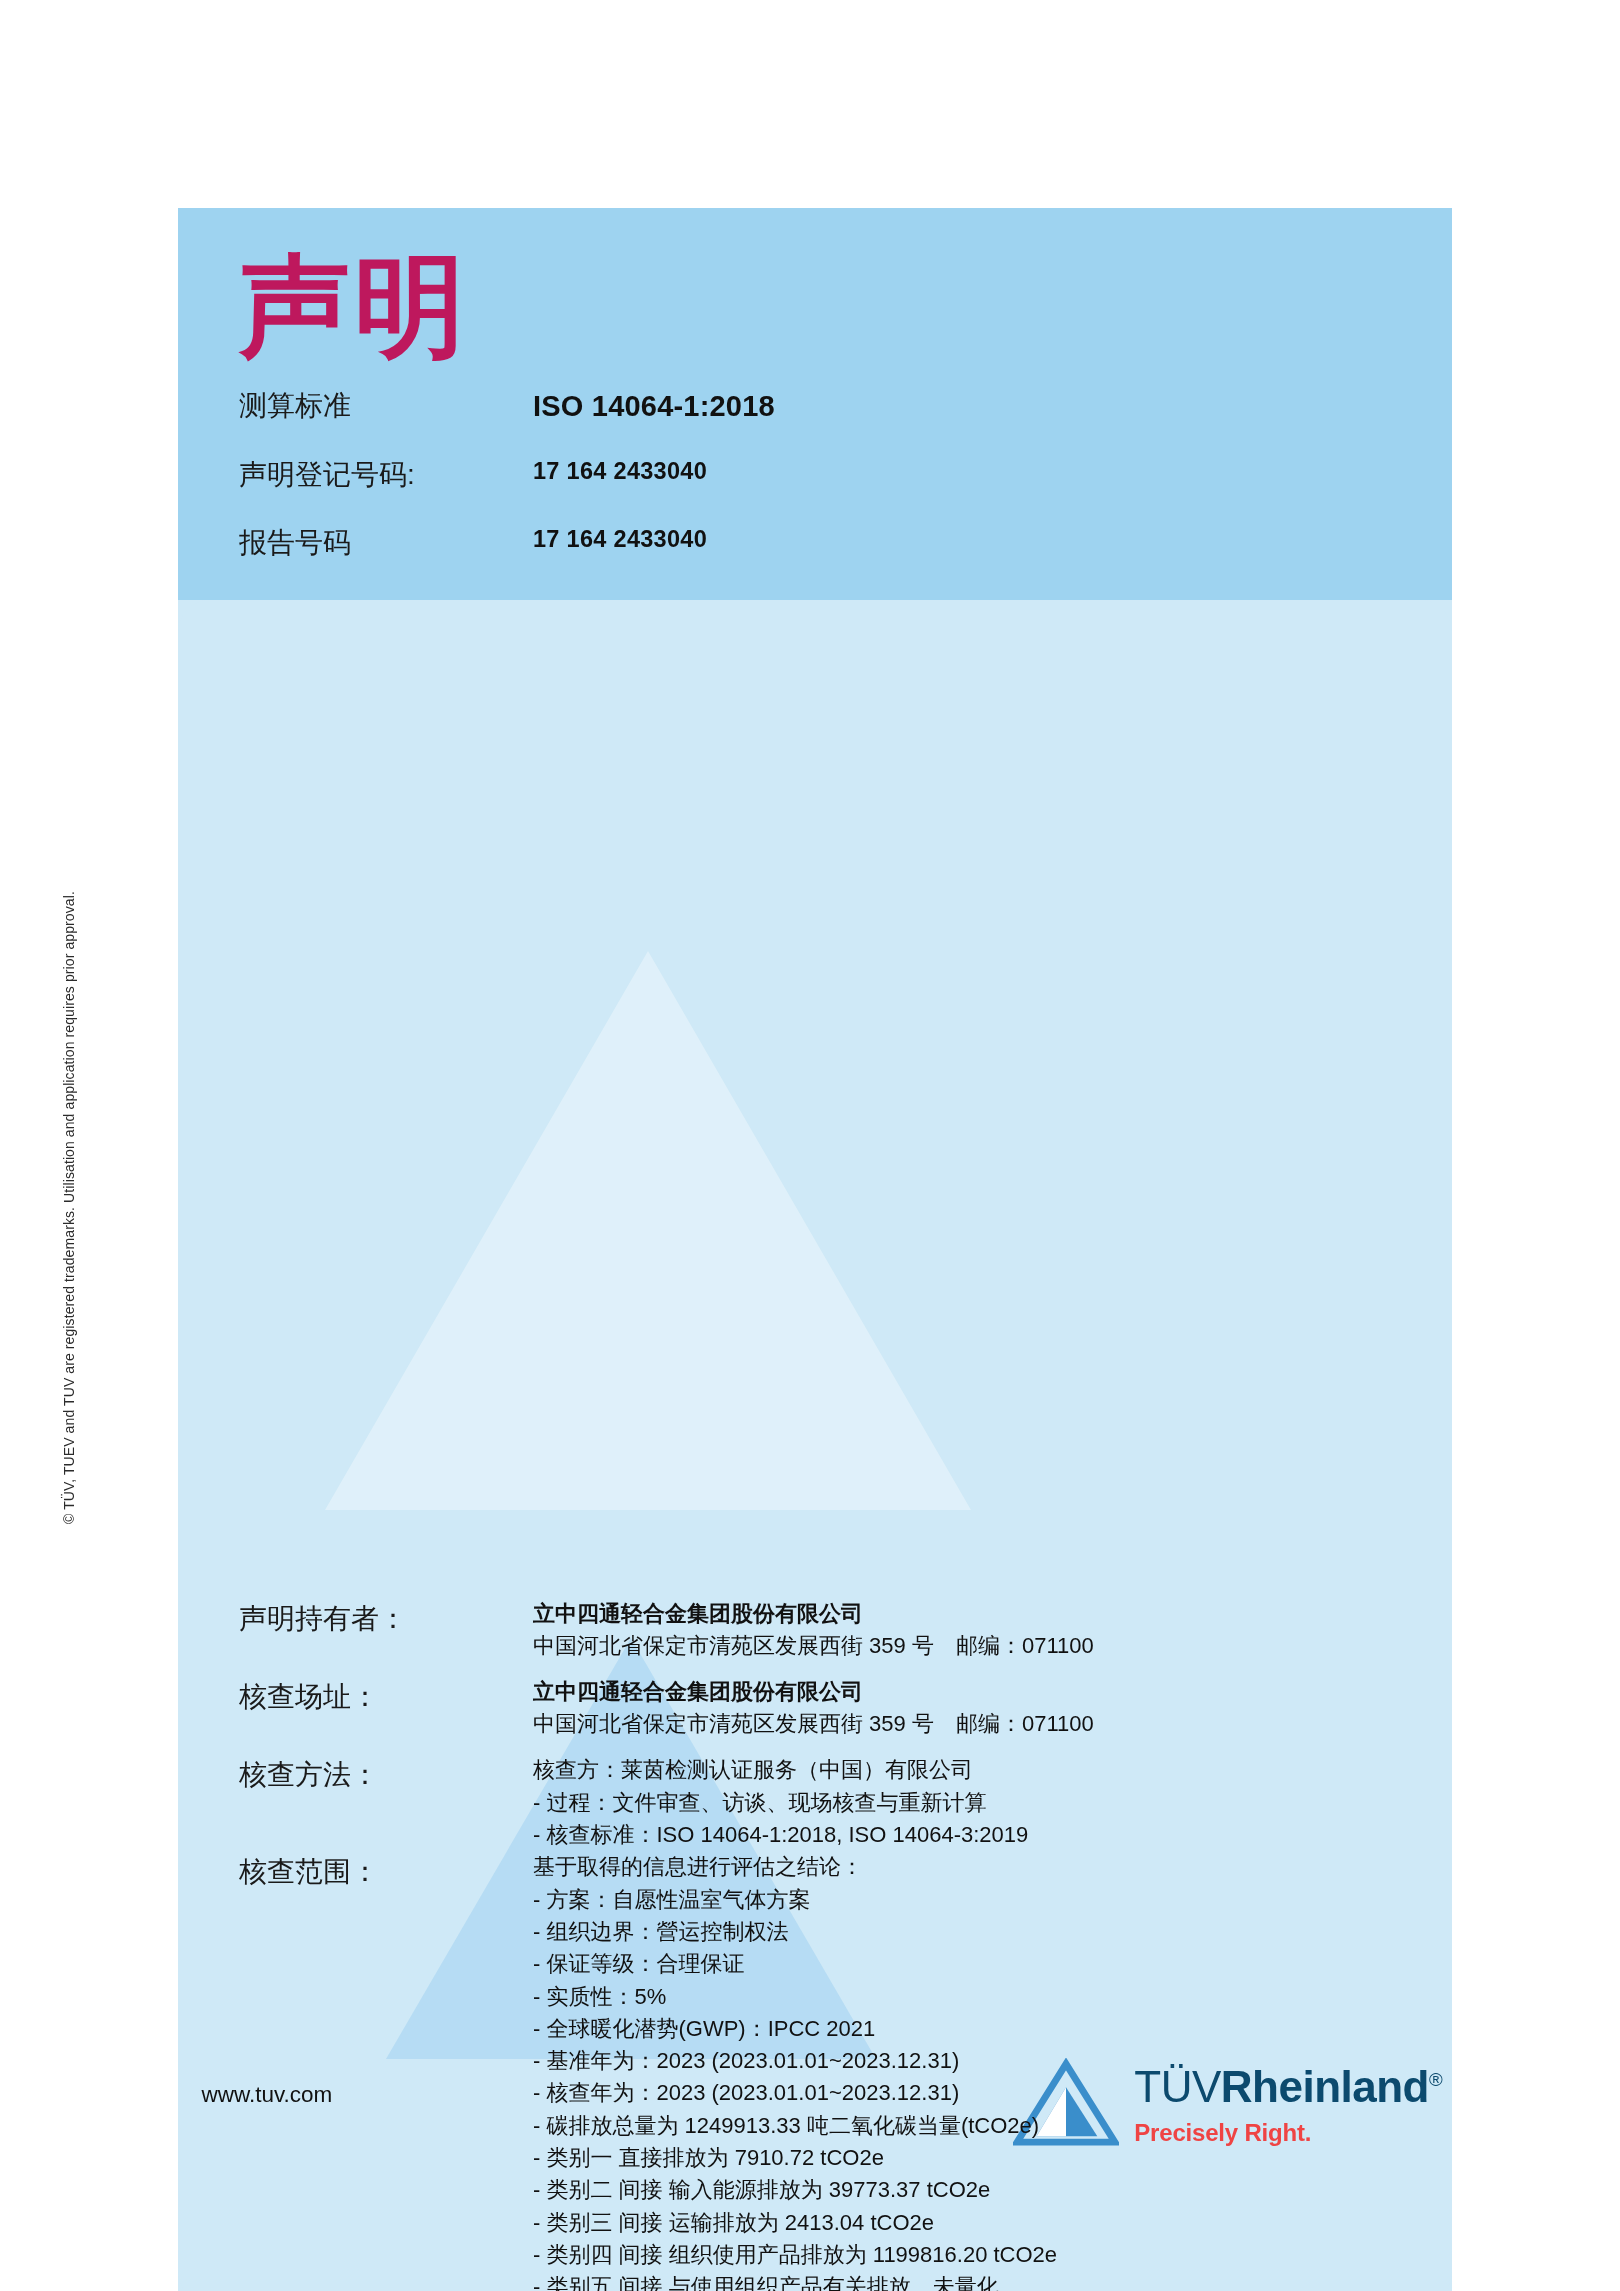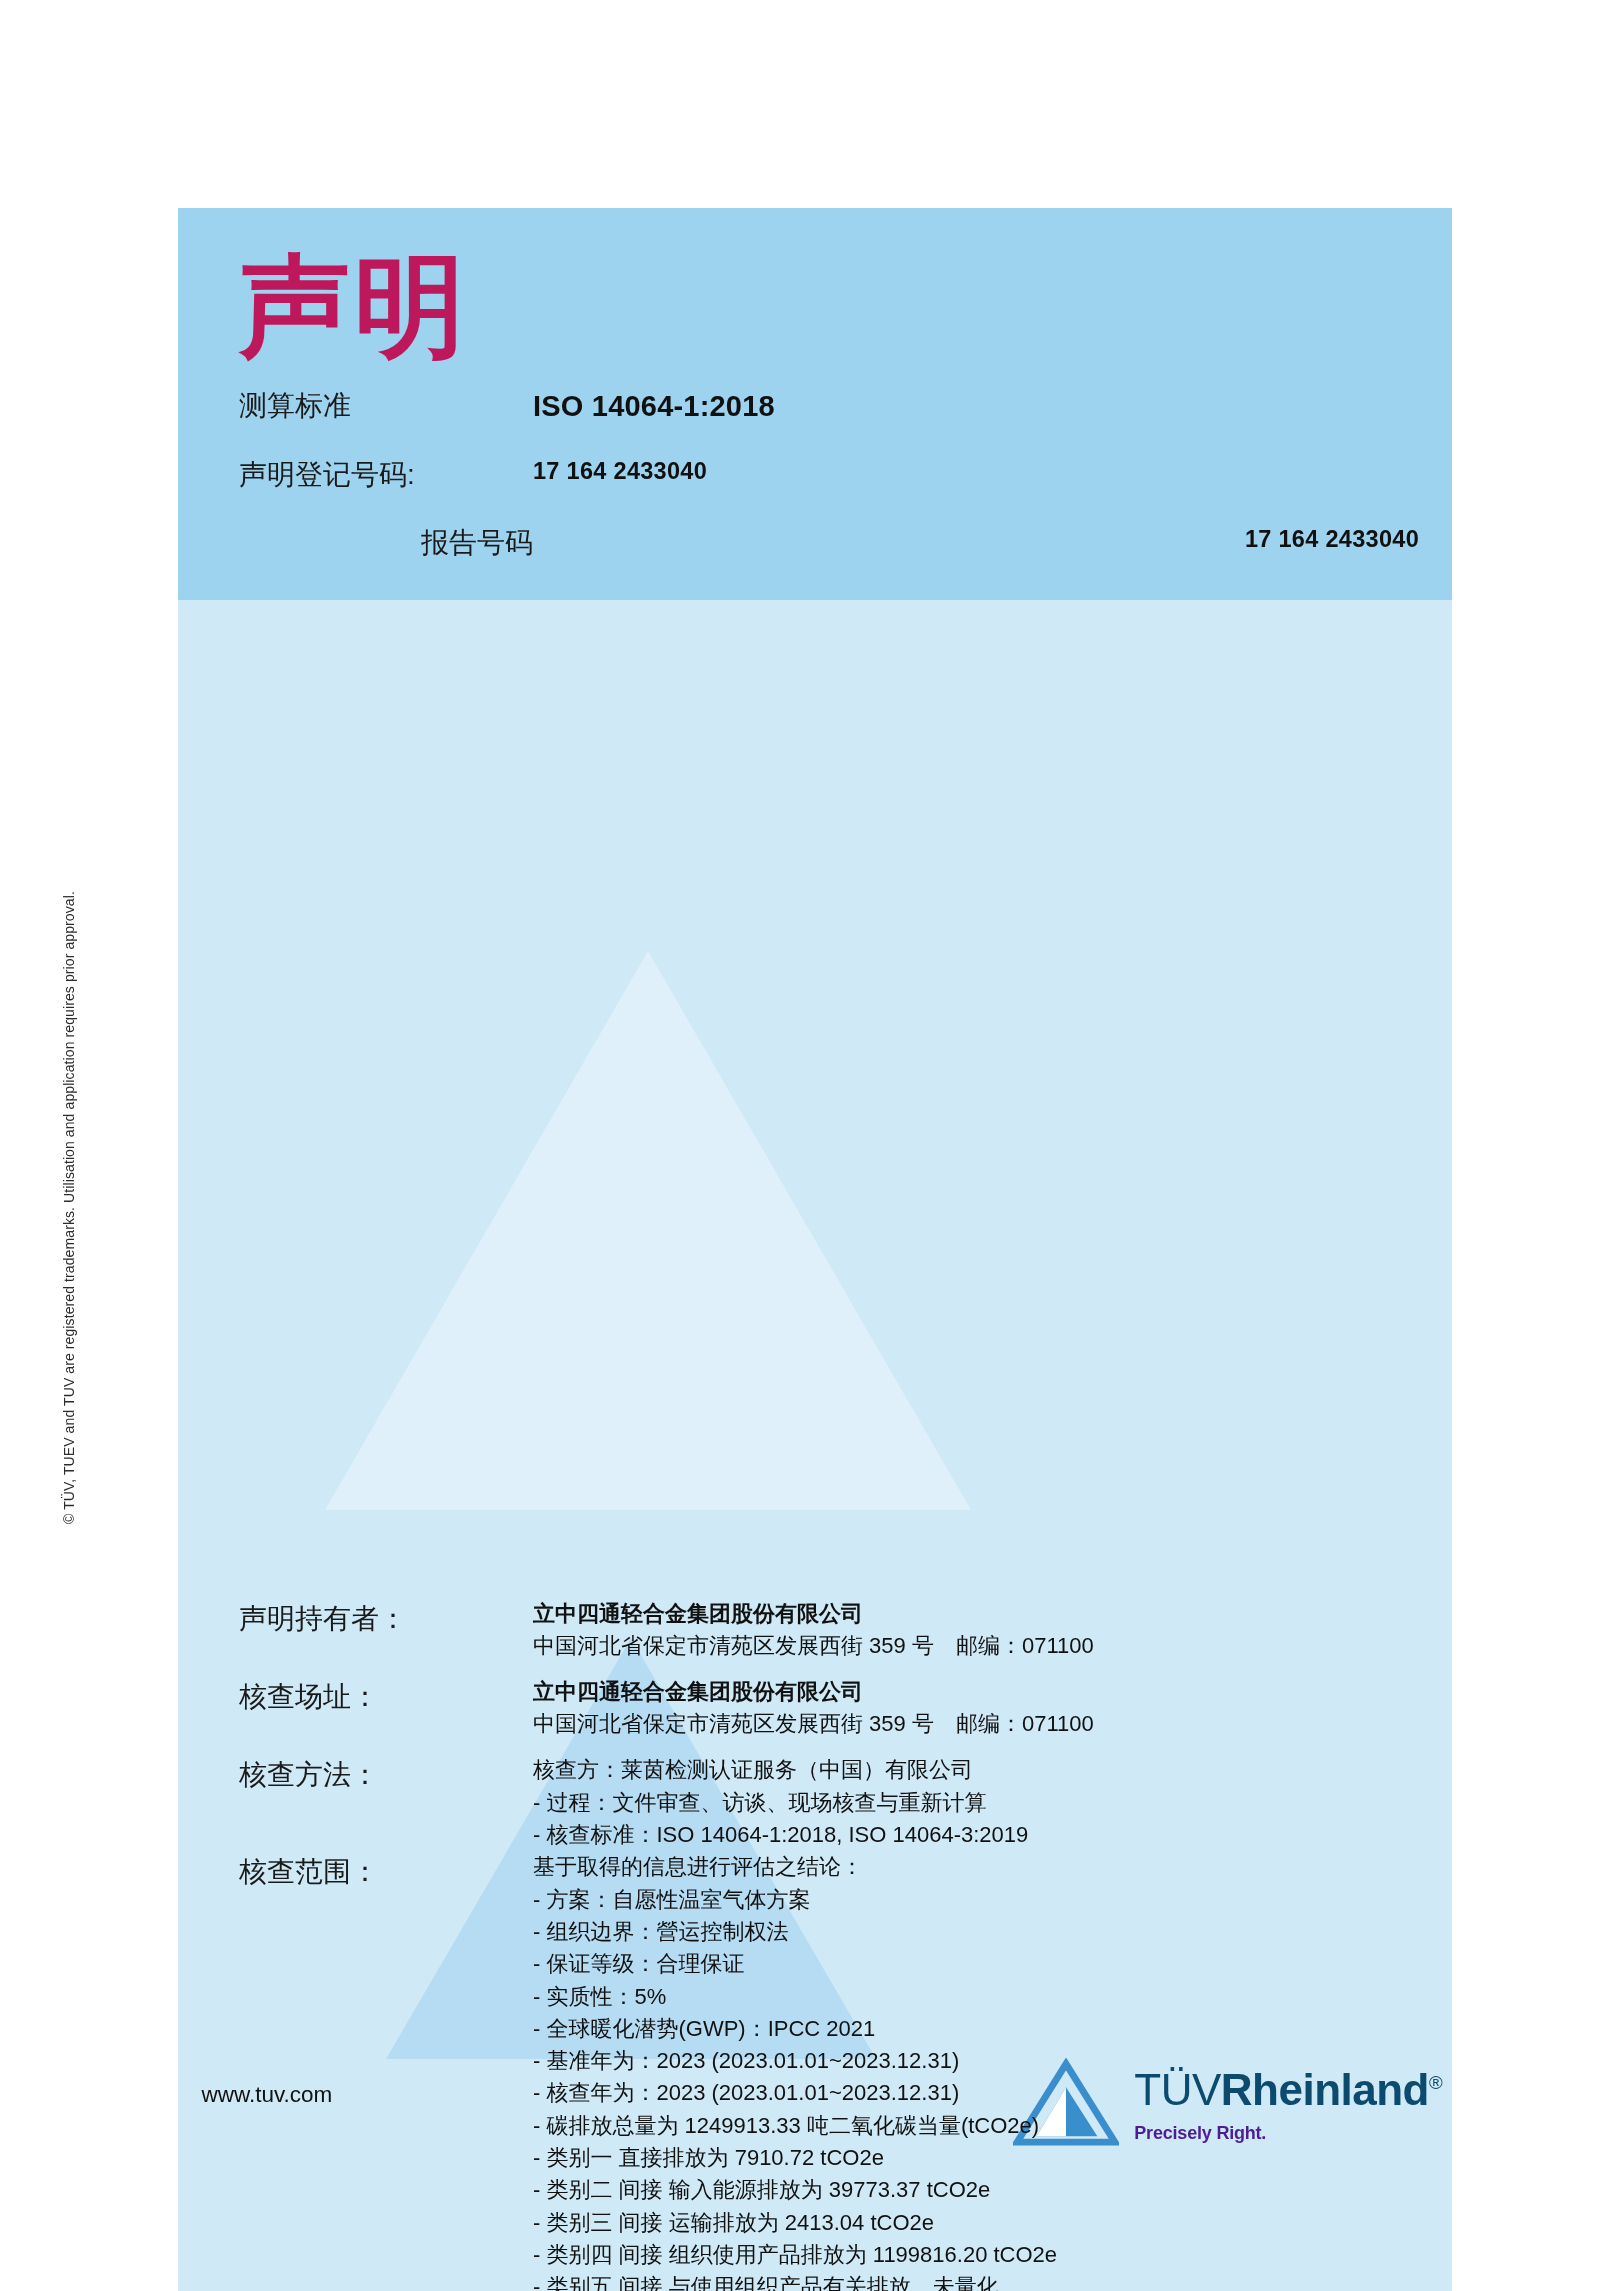--- a/index.html
+++ b/index.html
@@ -145,23 +145,23 @@
     letter-spacing:-0.5px;
     white-space:nowrap;
   }
   .logo-name b{font-weight:700;}
   .logo-reg{
     font-size:18.6px;
     vertical-align:super;
   }
   .logo-slogan{
     margin-top:11.8px;
-    font-size:18px;
-    font-weight:700;
-    color:#4c1d95;
+    font-size:24px;
+    font-weight:700;
+    color:#ef4444;
     letter-spacing:-0.2px;
   }
 </style>
 </head>
 <body>
 
 <div class="page">
 
   <div class="side-copyright">© TÜV, TUEV and TUV are registered trademarks. Utilisation and application requires prior approval.</div>
 
@@ -180,21 +180,21 @@
           </div>
         </div>
 
         <div class="row hdr-row">
           <div class="lbl">声明登记号码:</div>
           <div class="val">
             <span class="num">17 164 2433040</span>
           </div>
         </div>
 
-        <div class="row hdr-row" style="padding-bottom:23.5px;text-align:right;">
+        <div class="row hdr-row" style="padding-bottom:23.5px;">
           <div class="lbl">报告号码</div>
           <div class="val">
             <span class="num">17 164 2433040</span>
           </div>
         </div>
 
       </div>
     </div>
 
     <div class="band-body">

